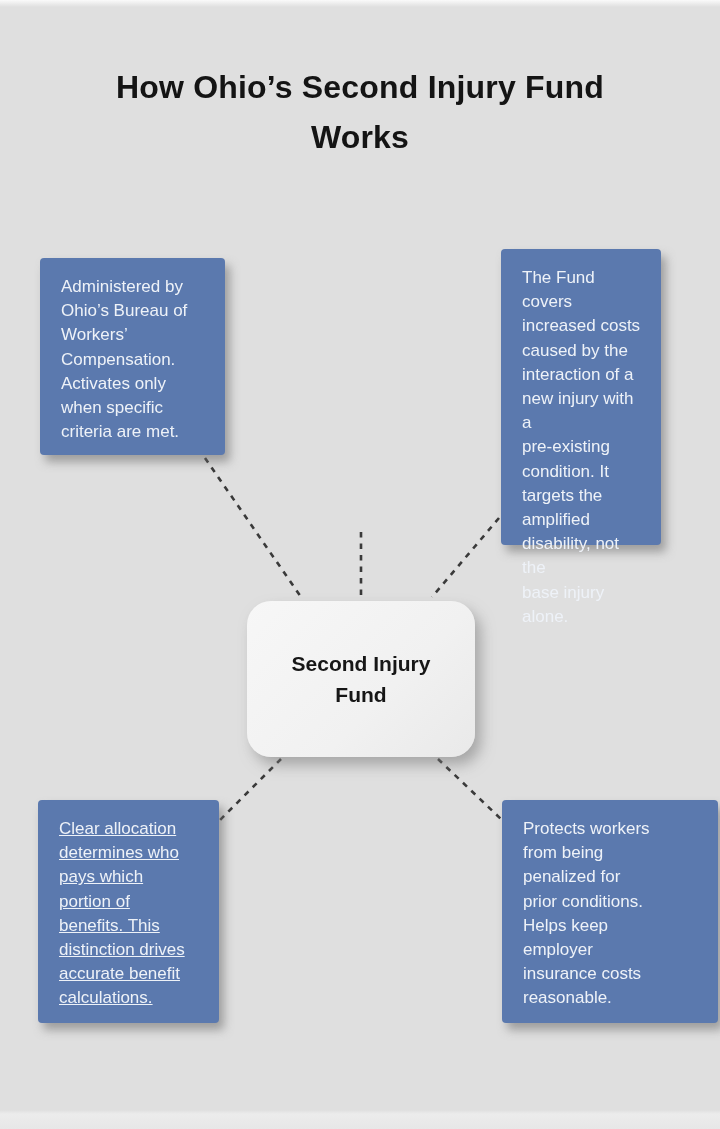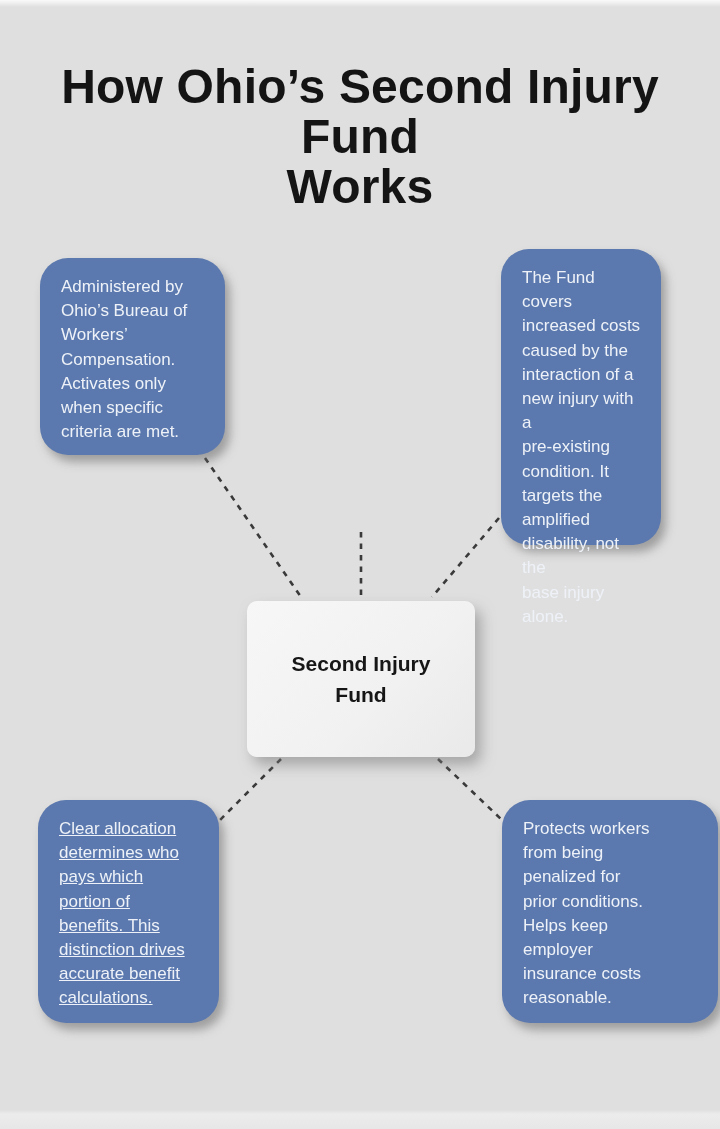--- a/index.html
+++ b/index.html
@@ -14,21 +14,21 @@
     height: 1129px;
     overflow: hidden;
     background: linear-gradient(180deg, #fafafa 0px, #dfdfdf 7px, #dfdfdf 1110px, #ececec 1114px, #e7e7e7 1129px);
   }
   .title {
     position: absolute;
     top: 62px;
     left: 0;
     width: 720px;
     text-align: center;
-    font-size: 48px;
+    font-size: 32px;
     font-weight: 700;
     line-height: 50px;
     color: #141414;
     white-space: pre-line;
     letter-spacing: 0.2px;
   }
   .connectors {
     position: absolute;
     inset: 0;
     width: 720px;
@@ -37,41 +37,41 @@
   }
   .connectors path {
     stroke: #3a3a3a;
     stroke-width: 2.6;
     fill: none;
     stroke-dasharray: 5.5 6;
   }
   .node {
     position: absolute;
     background: #5b79ae;
-    border-radius: 28px;
+    border-radius: 4px;
     box-shadow: 5px 7px 10px rgba(105,105,105,0.55);
     color: #eef2f8;
     font-size: 17px;
     line-height: 24.2px;
     padding: 17px 14px 14px 21px;
     white-space: pre-line;
   }
   .node-top-left     { left: 40px;  top: 258px; width: 185px; height: 197px; }
   .node-top-center   { left: 267px; top: 258px; width: 182px; height: 272px; }
   .node-top-right    { left: 501px; top: 249px; width: 160px; height: 296px; }
   .node-bottom-left  { left: 38px;  top: 800px; width: 181px; height: 223px; text-decoration: underline; }
   .node-bottom-right { left: 502px; top: 800px; width: 216px; height: 223px; }
   .center-node {
     position: absolute;
     left: 247px;
     top: 601px;
     width: 228px;
     height: 156px;
     background: linear-gradient(135deg, #f7f7f7 0%, #f1f1f1 60%, #e9e9e9 100%);
-    border-radius: 10px;
+    border-radius: 24px;
     box-shadow: 6px 8px 14px rgba(120,120,120,0.55);
     display: flex;
     align-items: center;
     justify-content: center;
     text-align: center;
     font-size: 21px;
     font-weight: 700;
     line-height: 31px;
     color: #161616;
     white-space: pre-line;

